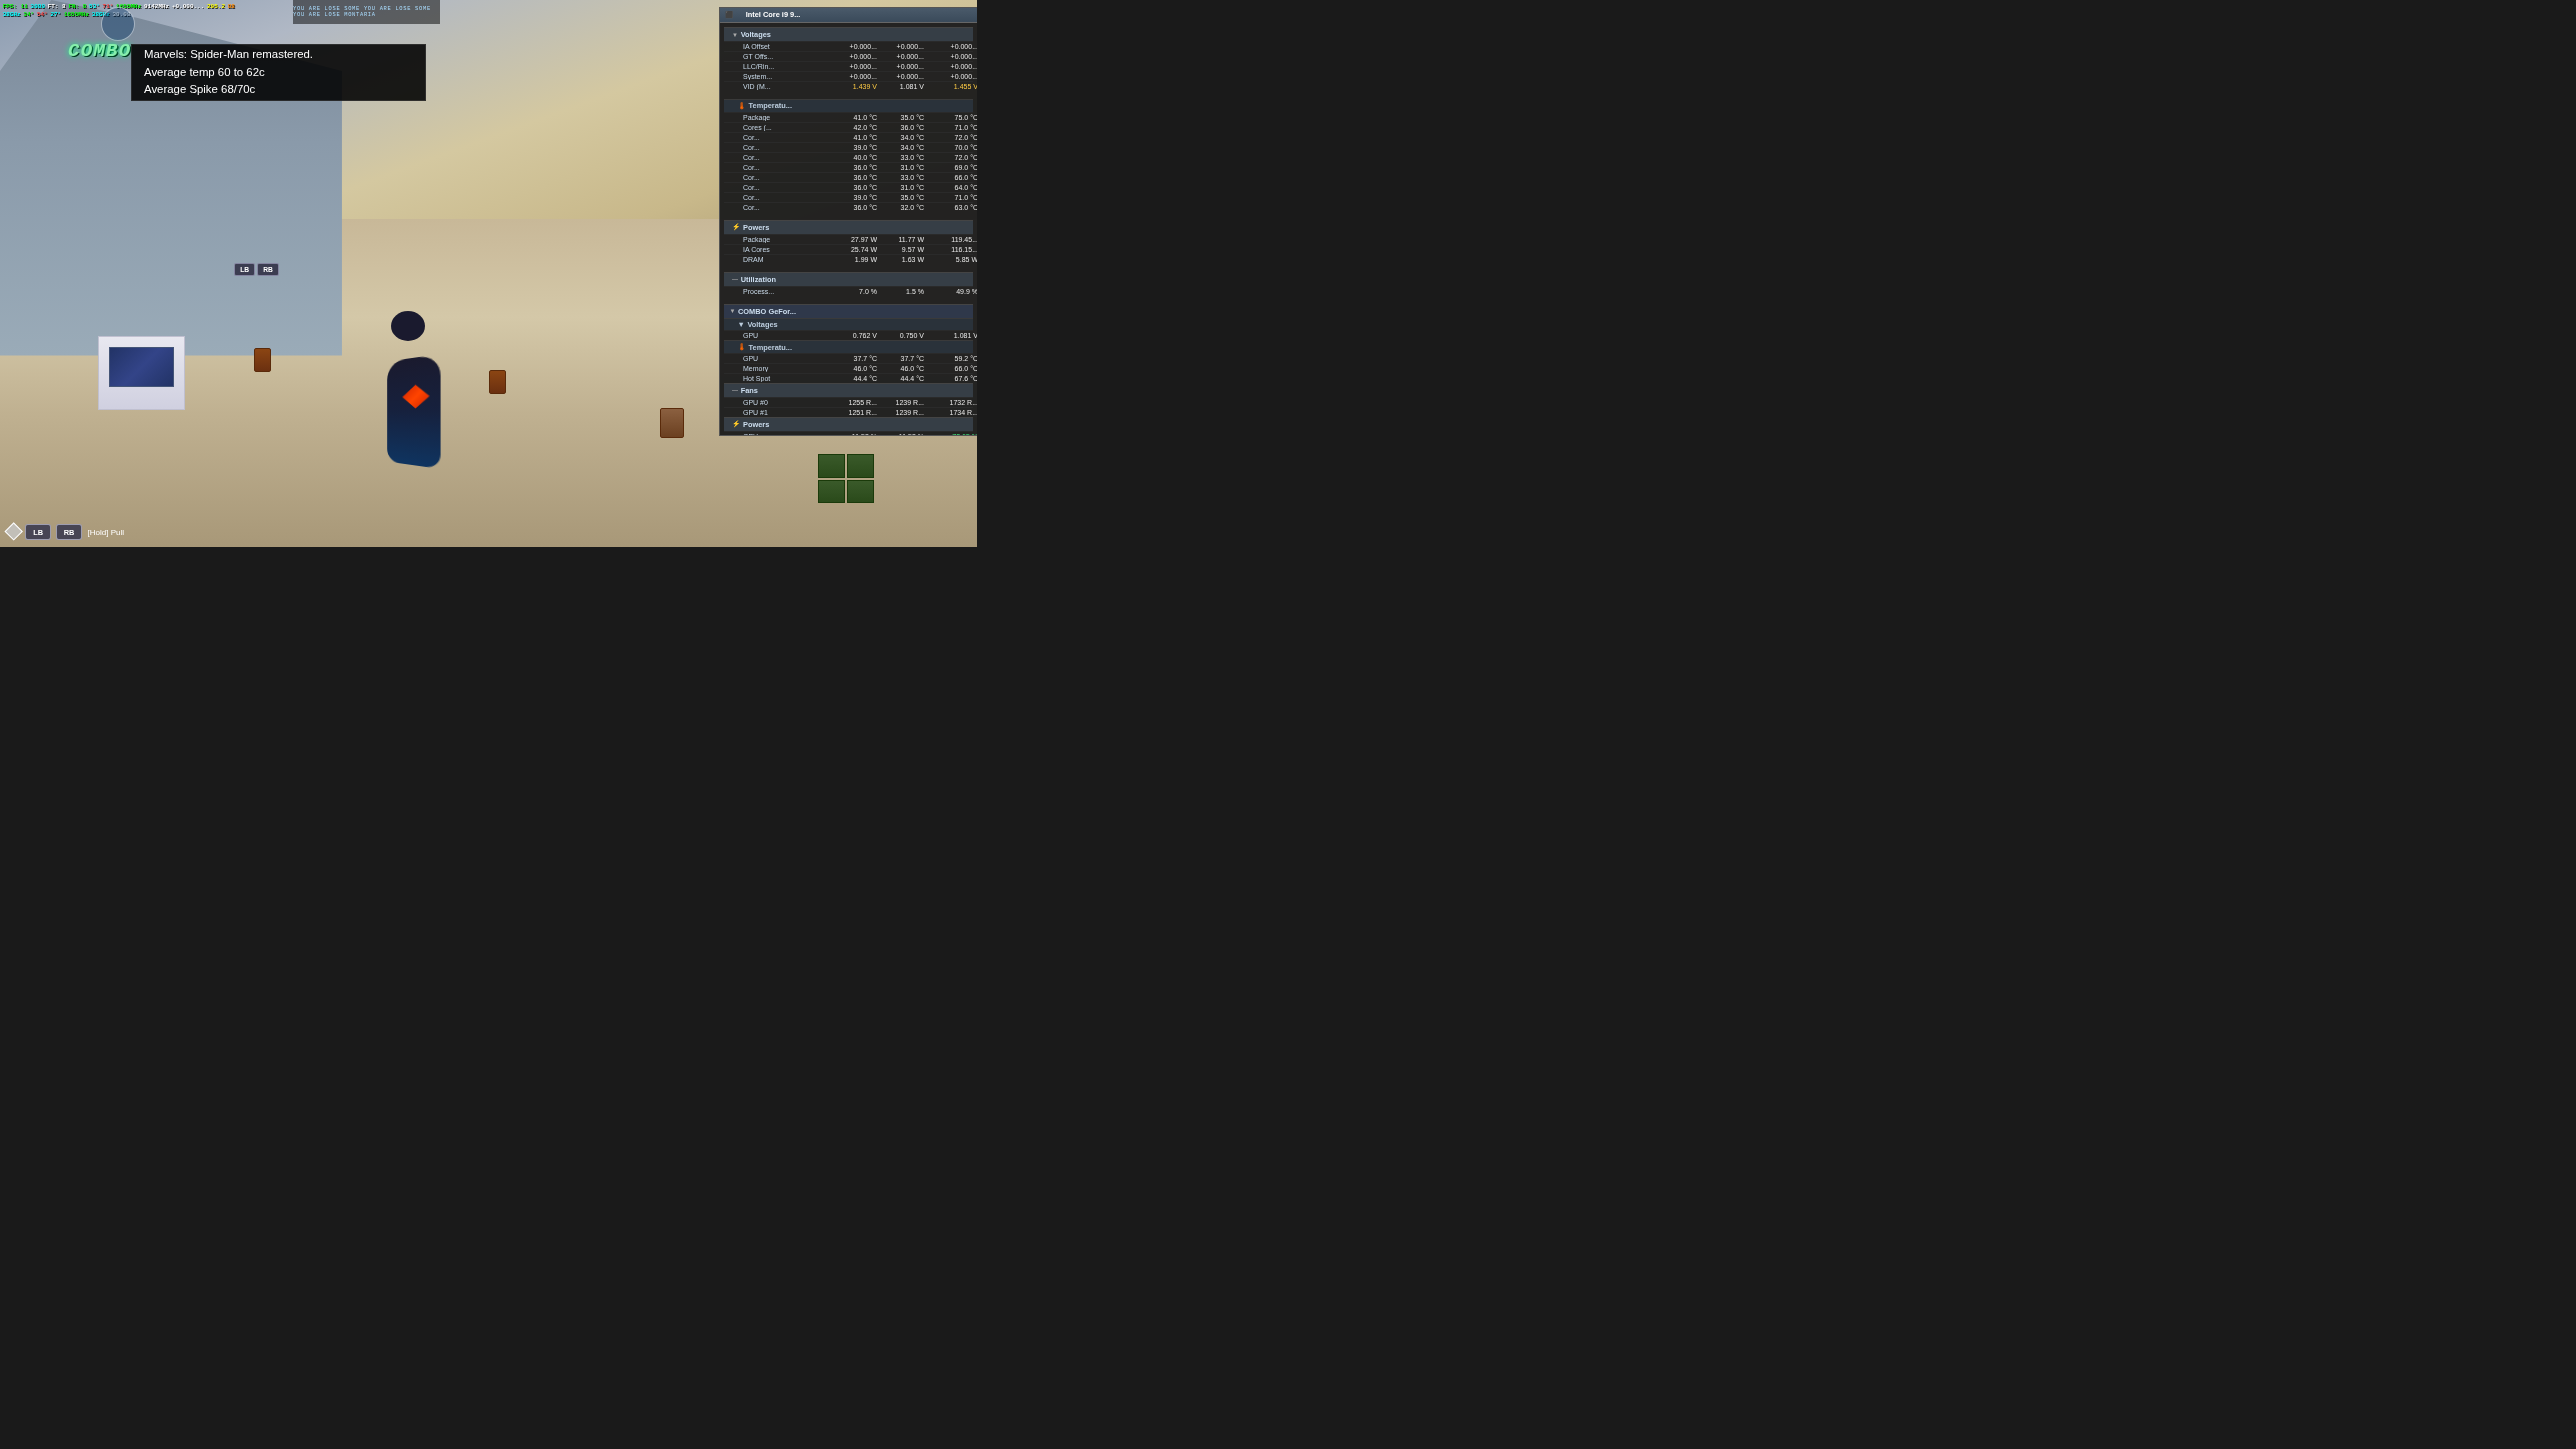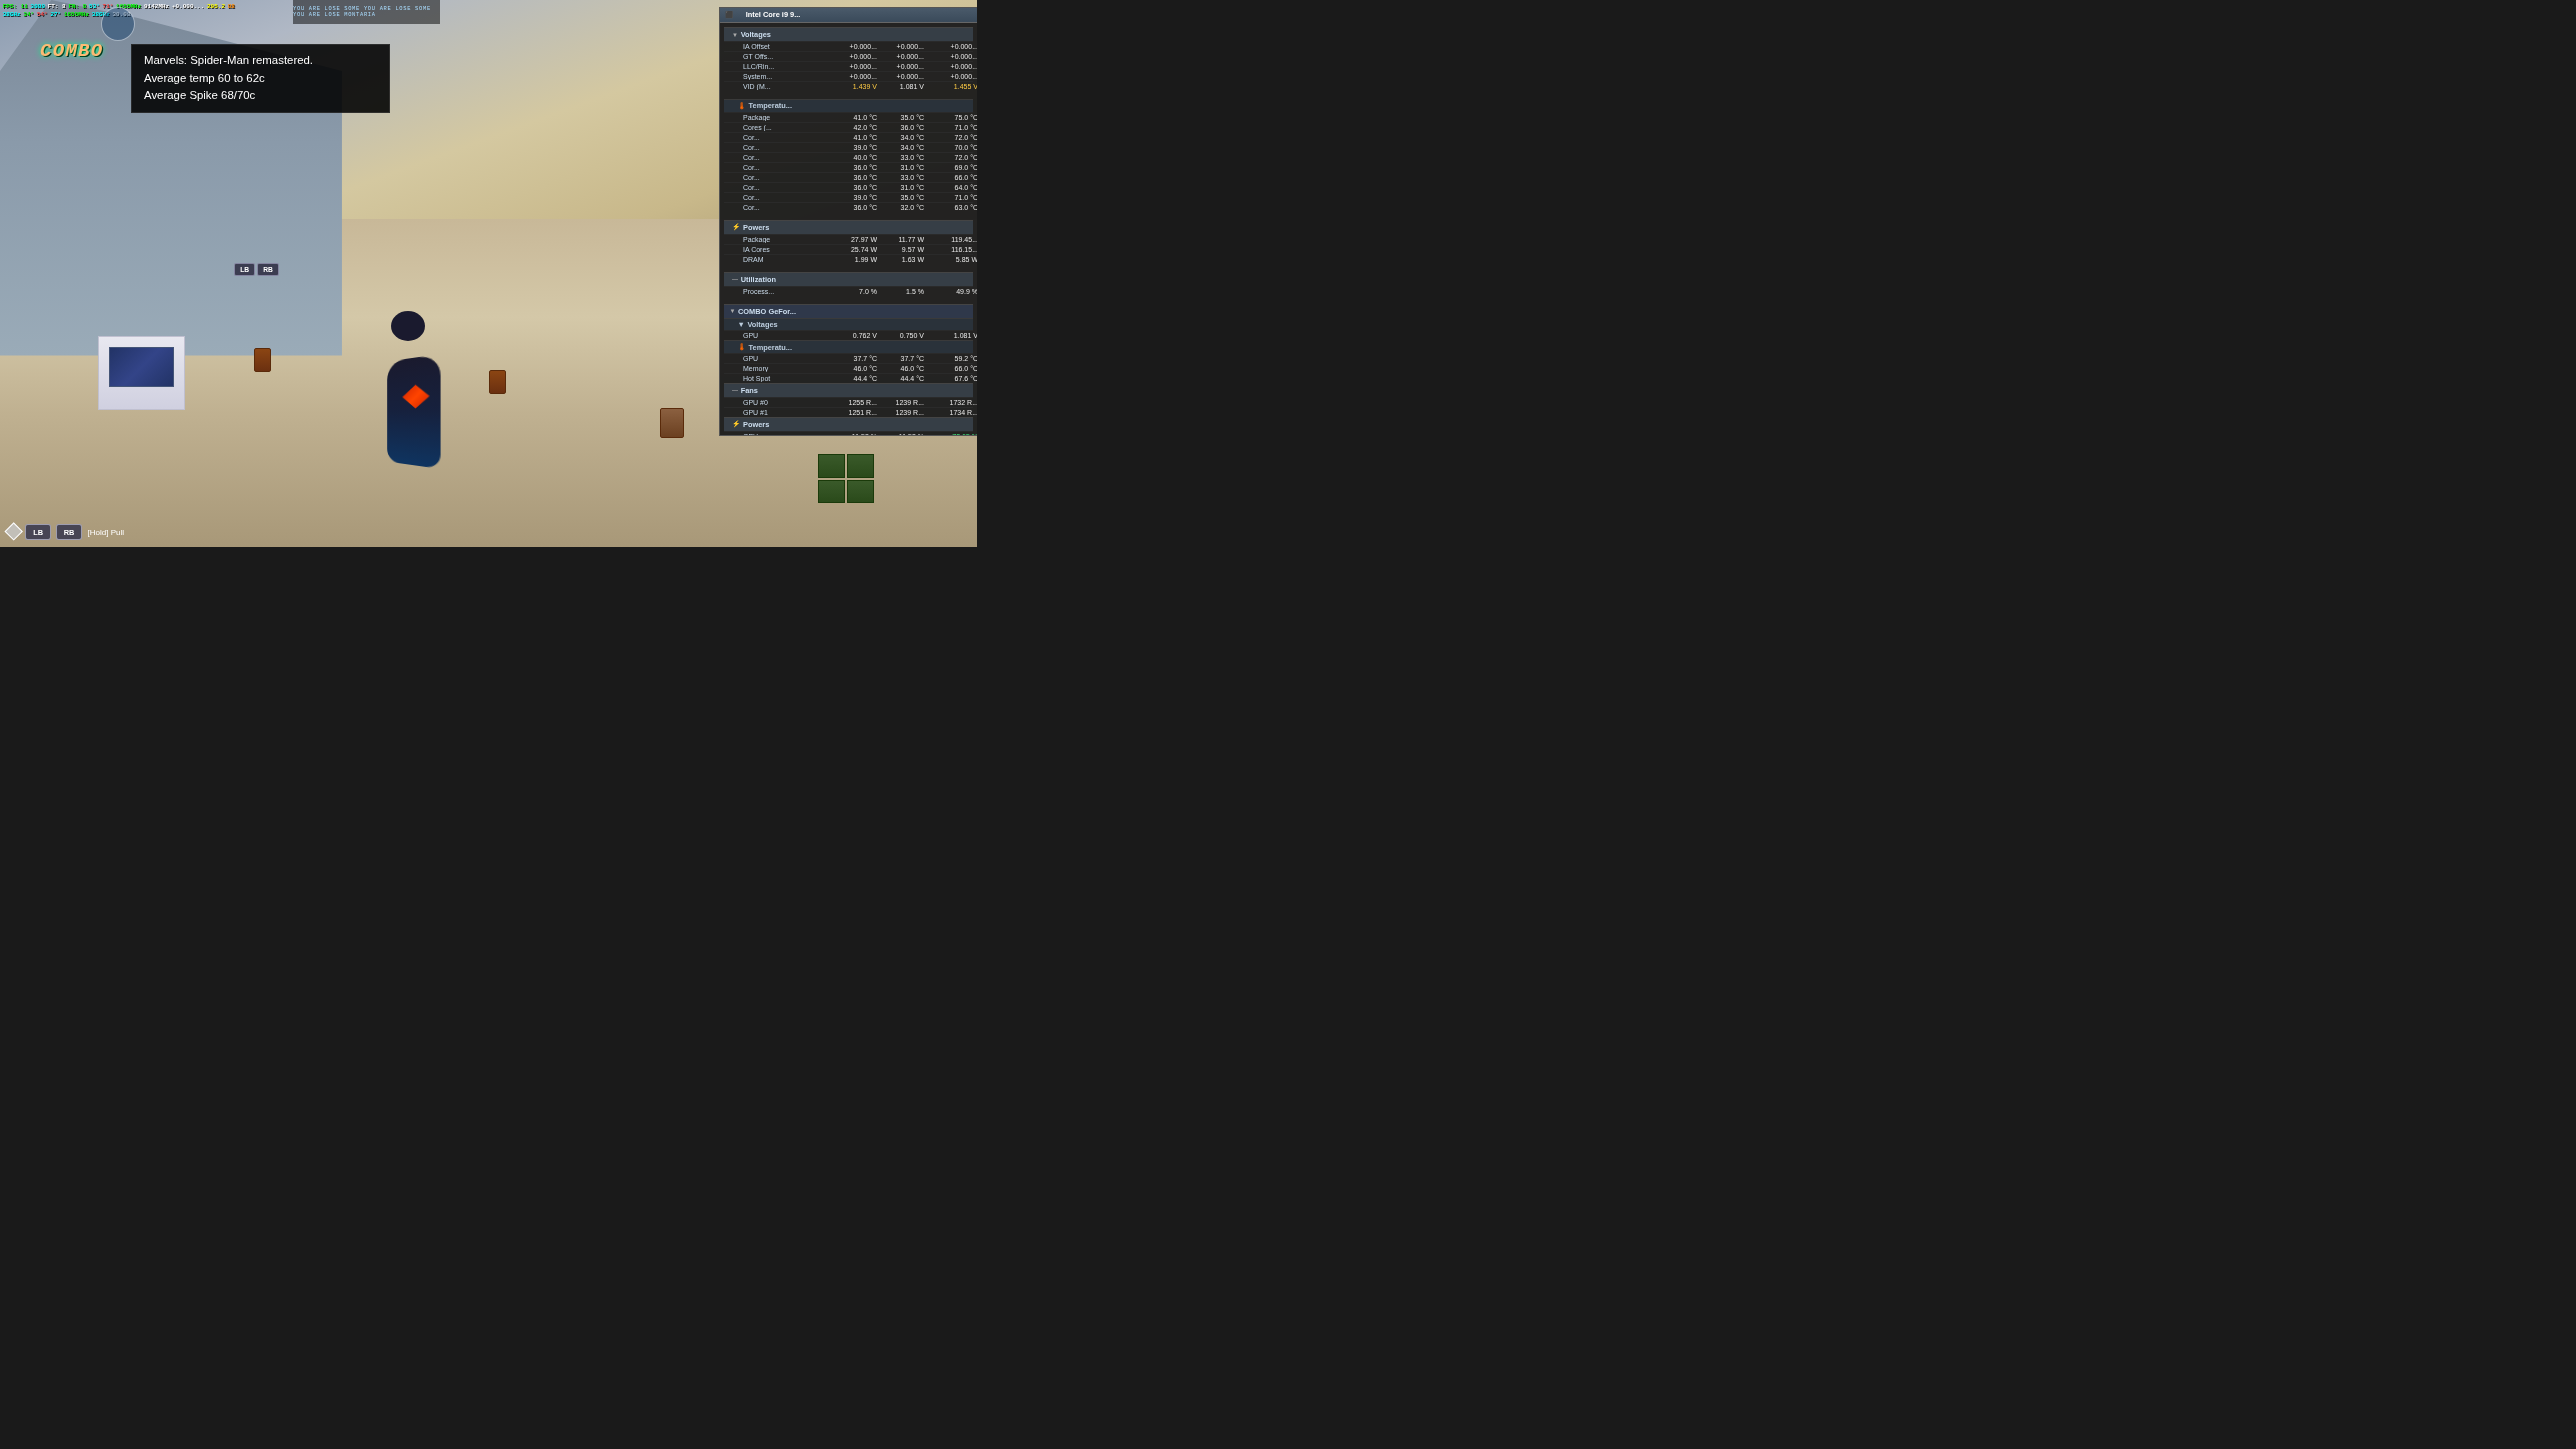--- a/index.html
+++ b/index.html
@@ -119,24 +119,25 @@
     
     .combo-display {
       position: absolute;
       top: 40px;
       left: 40px;
       z-index: 10;
     }
     .combo-text {
       font-size: 19px;
       font-weight: 900;
-      color: #fdba74;
+      color: #86efac;
       text-shadow: 0 0 6.7px #00ff88, 1.3px 1.3px 0 #000;
       letter-spacing: 1.3px;
       font-style: italic;
+      margin-left: 28px;
     }
 
     
     .minimap {
       position: absolute;
       top: 6.7px;
       left: 101px;
       width: 34px;
       height: 34px;
       border: 1.3px solid rgba(255,255,255,0.5);
@@ -161,24 +162,24 @@
       color: #aaddff;
       text-transform: uppercase;
       letter-spacing: 0.7px;
     }
 
     
     #info-panel {
       position: absolute;
       top: 44px;
       left: 131px;
-      width: 259px;
+      width: 295px;
       background: rgba(0, 0, 0, 0.88);
       border: 0.7px solid rgba(255,255,255,0.1);
-      padding: 7px 12px;
+      padding: 1px 12px;
       z-index: 20;
     }
     .info-panel-text {
       font-size: 11.4px;
       color: #ffffff;
       line-height: 1.55;
       font-family: Arial, sans-serif;
       font-weight: normal;
     }
 

